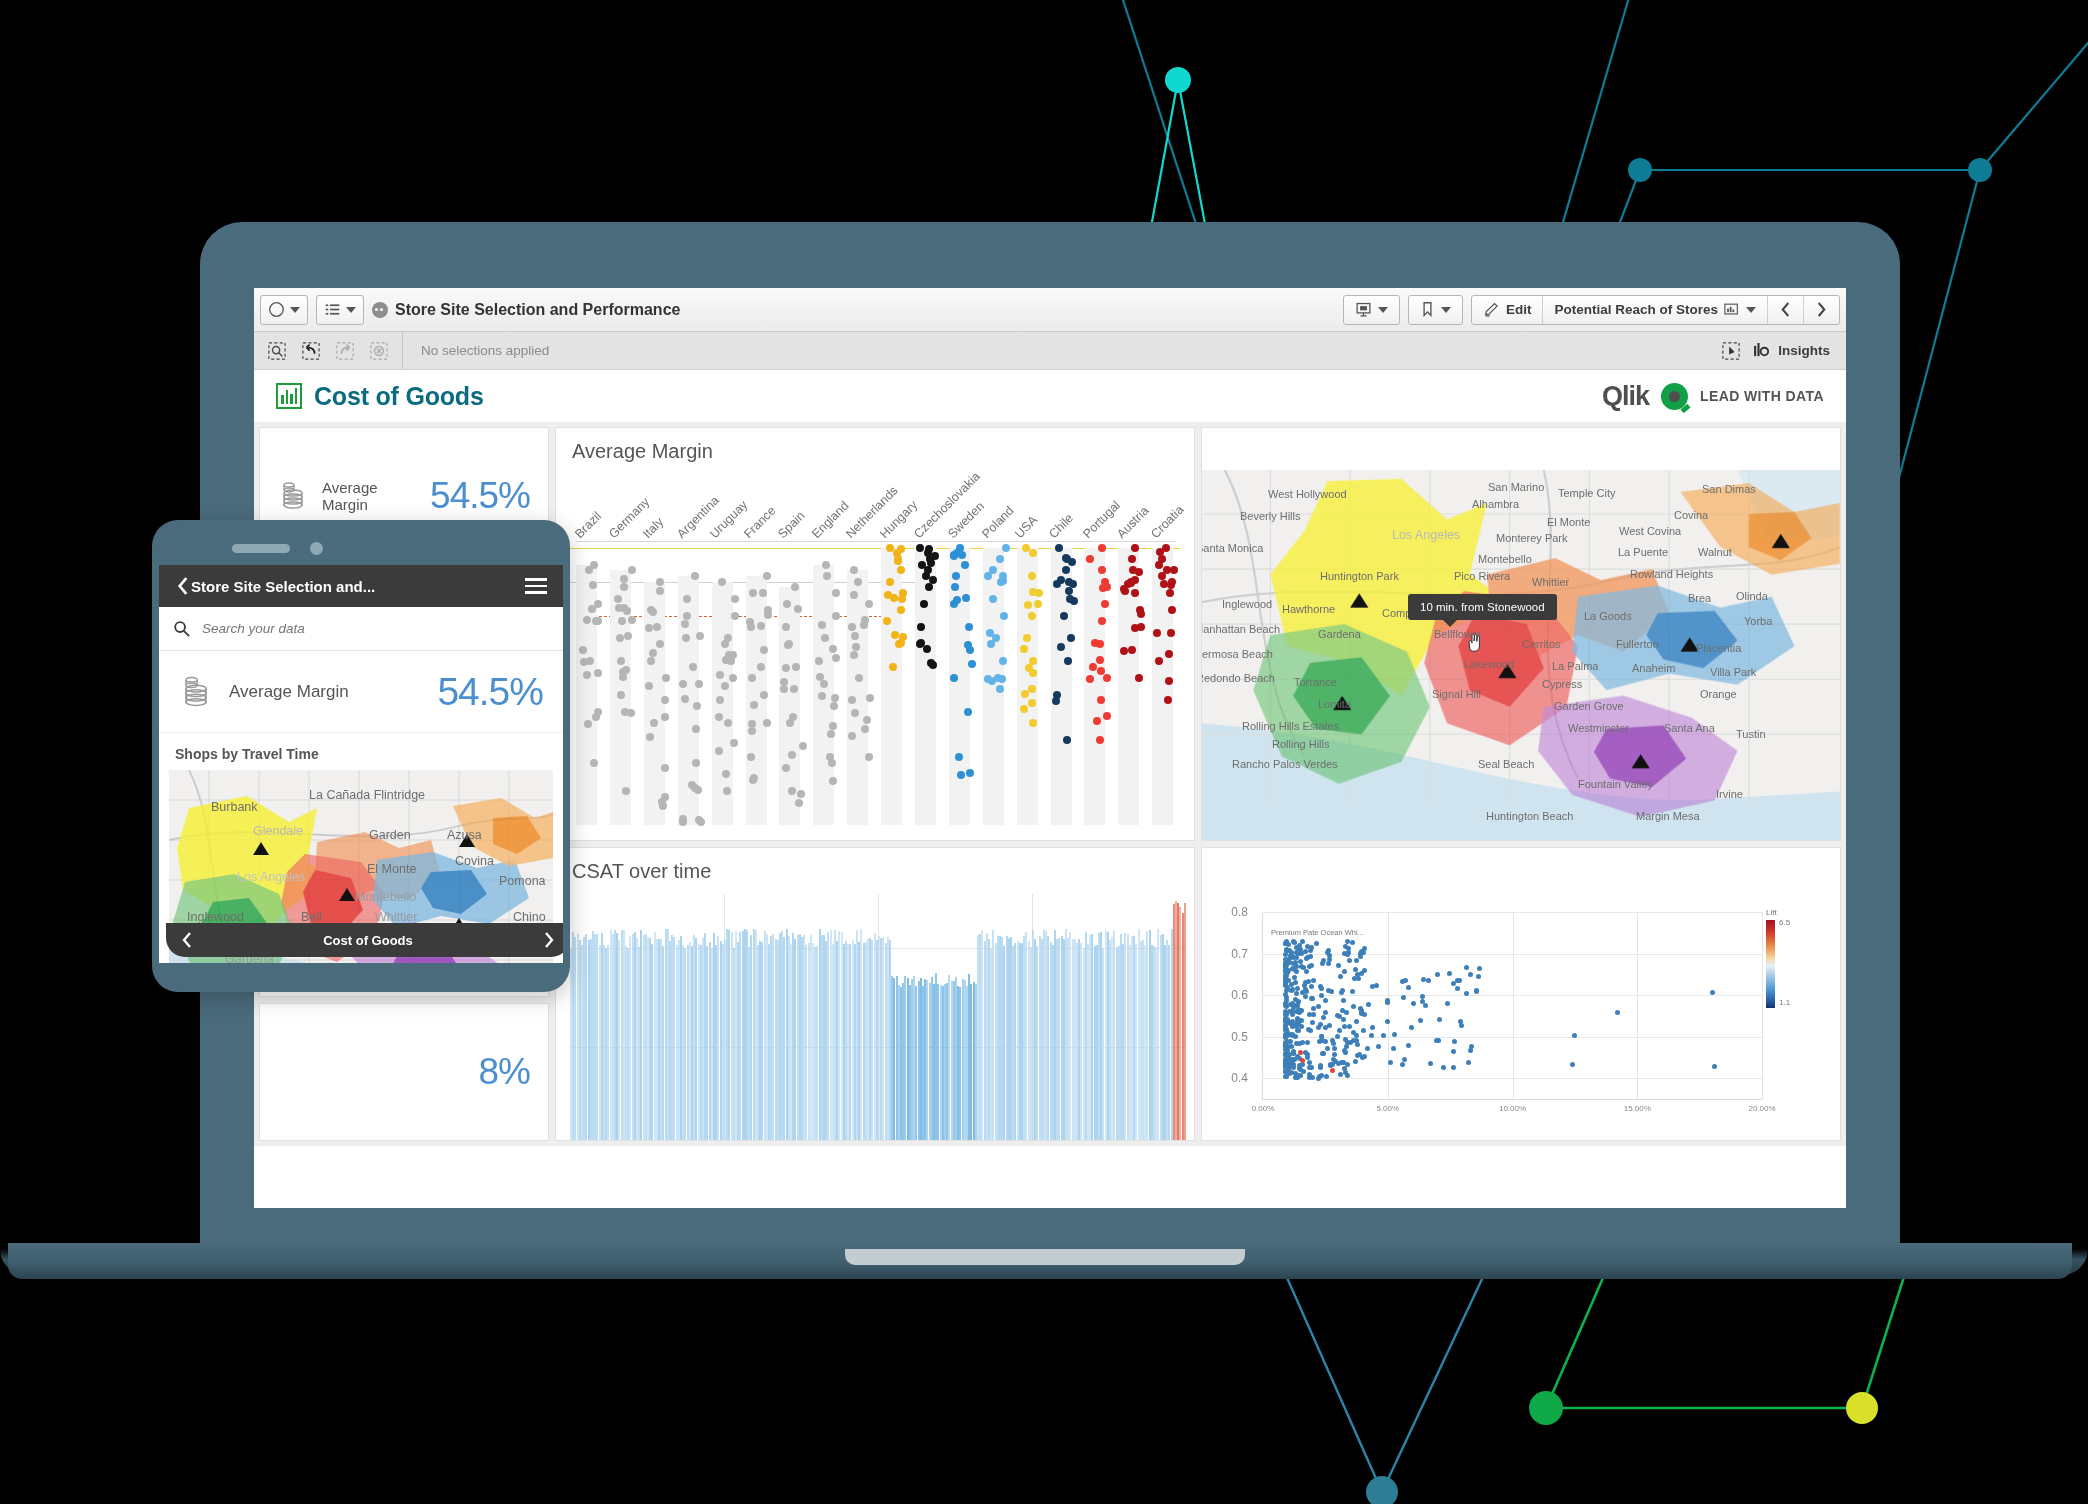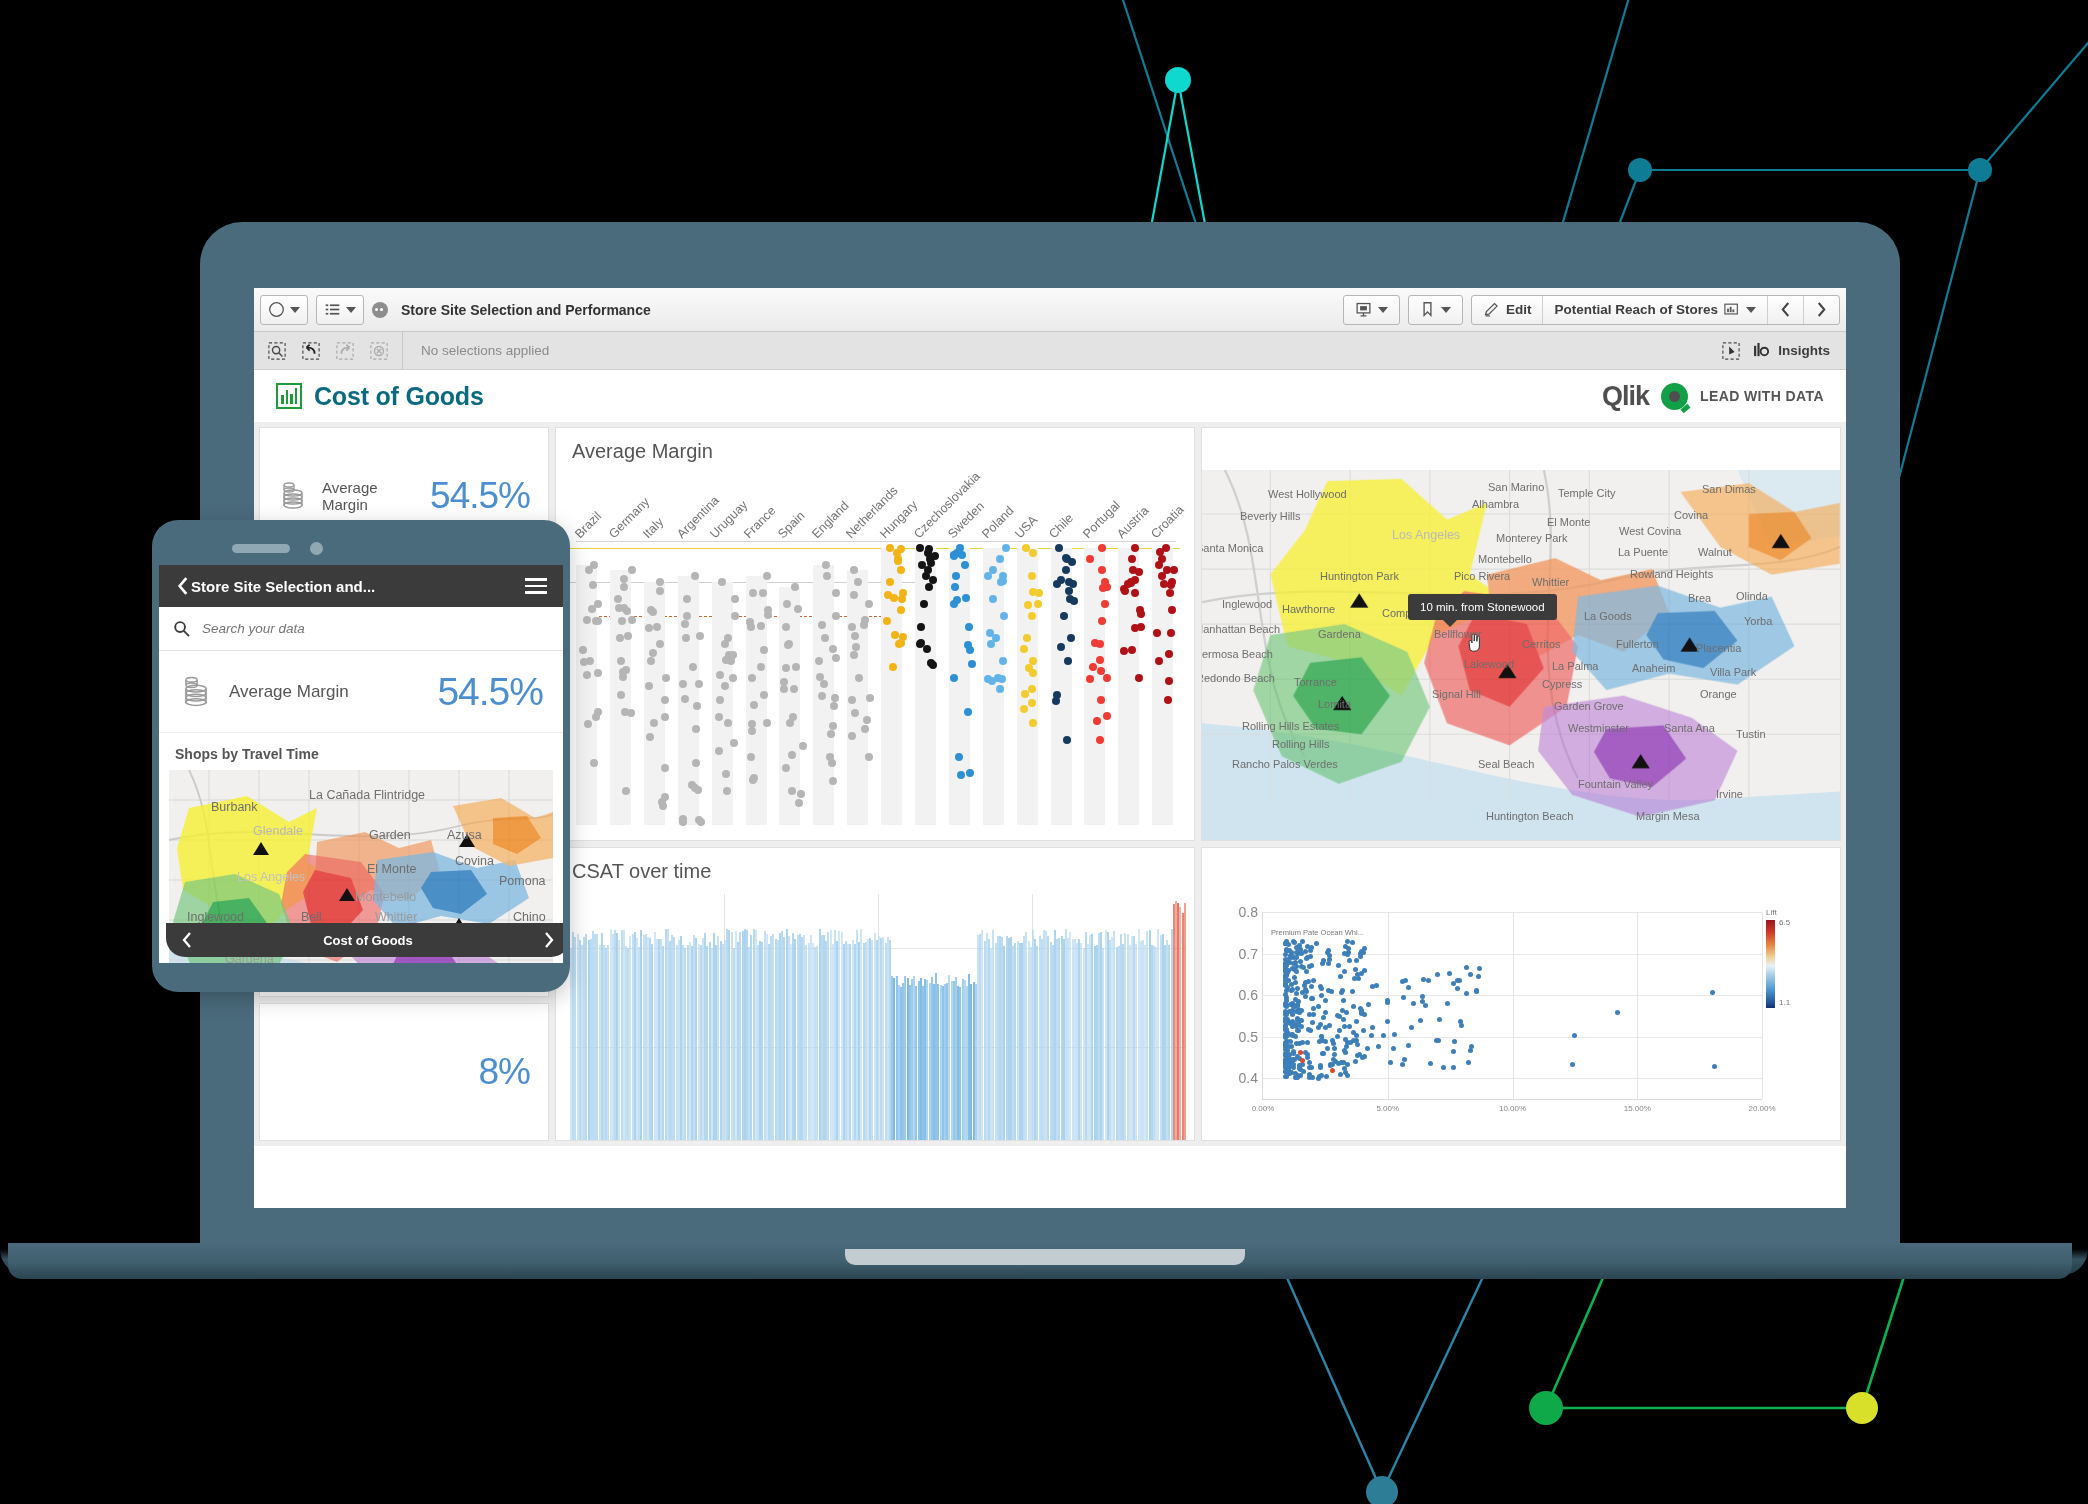--- a/index.html
+++ b/index.html
@@ -46,21 +46,21 @@
     height:44px; background:linear-gradient(180deg,#fafafa,#ebebeb);
     border-bottom:1px solid #c9c9c9; display:flex; align-items:center;
     padding:0 6px; gap:0px;
   }
   .tb-btn {
     height:30px; border:1px solid #b6b6b6; background:linear-gradient(180deg,#fff,#f0f0f0);
     border-radius:3px; display:flex; align-items:center; gap:5px; padding:0 7px;
     margin-right:8px; color:#444; cursor:pointer;
   }
   .caret { width:0;height:0;border-left:5px solid transparent;border-right:5px solid transparent;border-top:6px solid #555; }
-  .tb-title { display:flex; align-items:center; gap:13px; font-size:14px; font-weight:bold; color:#333; }
+  .tb-title { display:flex; align-items:center; gap:7px; font-size:16px; font-weight:bold; color:#333; }
   .dot-icon { width:16px;height:16px;border-radius:50%;background:#8d8d8d; position:relative; }
   .dot-icon:after{content:"";position:absolute;left:3px;top:6px;width:3px;height:3px;border-radius:50%;background:#fff;box-shadow:5px 0 0 #fff;}
   .tb-right { margin-left:auto; display:flex; align-items:center; }
   .tb-group { display:flex; align-items:center; border:1px solid #b6b6b6; border-radius:3px;
     background:linear-gradient(180deg,#fff,#f0f0f0); height:30px; margin-left:8px; overflow:hidden;}
   .tb-group > div { display:flex;align-items:center;gap:6px;padding:0 11px;height:100%;color:#3d3d3d;font-size:13.5px;font-weight:bold;cursor:pointer;}
   .tb-group > div + div { border-left:1px solid #cfcfcf; }
 
   
   .selbar { height:38px; background:#e3e3e3; border-bottom:1px solid #cfcfcf; display:flex; align-items:center; }
@@ -121,21 +121,21 @@
   .cursor { position:absolute; width:16px;height:20px; }
 
   
   .csat-plot { position:absolute; left:14px; right:8px; top:46px; bottom:0; }
   .gl-v { position:absolute; top:0; bottom:0; width:1px; background:#e4e4e4;}
   .gl-h { position:absolute; left:0; right:0; height:1px; background:#e8e8e8;}
   .bar { position:absolute; bottom:0; width:2px; }
 
   
   .cp-plot { position:absolute; left:60px; right:78px; top:64px; bottom:40px; border-left:1px solid #dcdcdc; border-bottom:1px solid #dcdcdc;}
-  .cp-y { position:absolute; right:100%; margin-right:5px; font-size:14px; color:#888; transform:translateY(-50%);}
+  .cp-y { position:absolute; right:100%; margin-right:15px; font-size:12px; color:#888; transform:translateY(-50%);}
   .cp-x { position:absolute; top:100%; margin-top:5px; font-size:8px; color:#888; transform:translateX(-50%);}
   .cp-note { position:absolute; font-size:7.5px; color:#777; }
   .cp-legend { position:absolute; right:8px; top:60px; width:66px; font-size:8px; color:#777;}
   .cp-bar { width:9px; height:88px; margin-top:3px;
     background:linear-gradient(180deg,#9c1420 0%,#cf3b2c 14%,#e5843f 28%,#f4cf96 42%,#e8f1f6 52%,#9fc9e6 64%,#4a94cf 80%,#1f4d93 95%,#13306b 100%);}
 
   
   .phone {
     position:absolute; left:152px; top:520px; width:418px; height:472px;
     background:#4a6b7c; border-radius:26px; padding:0;

